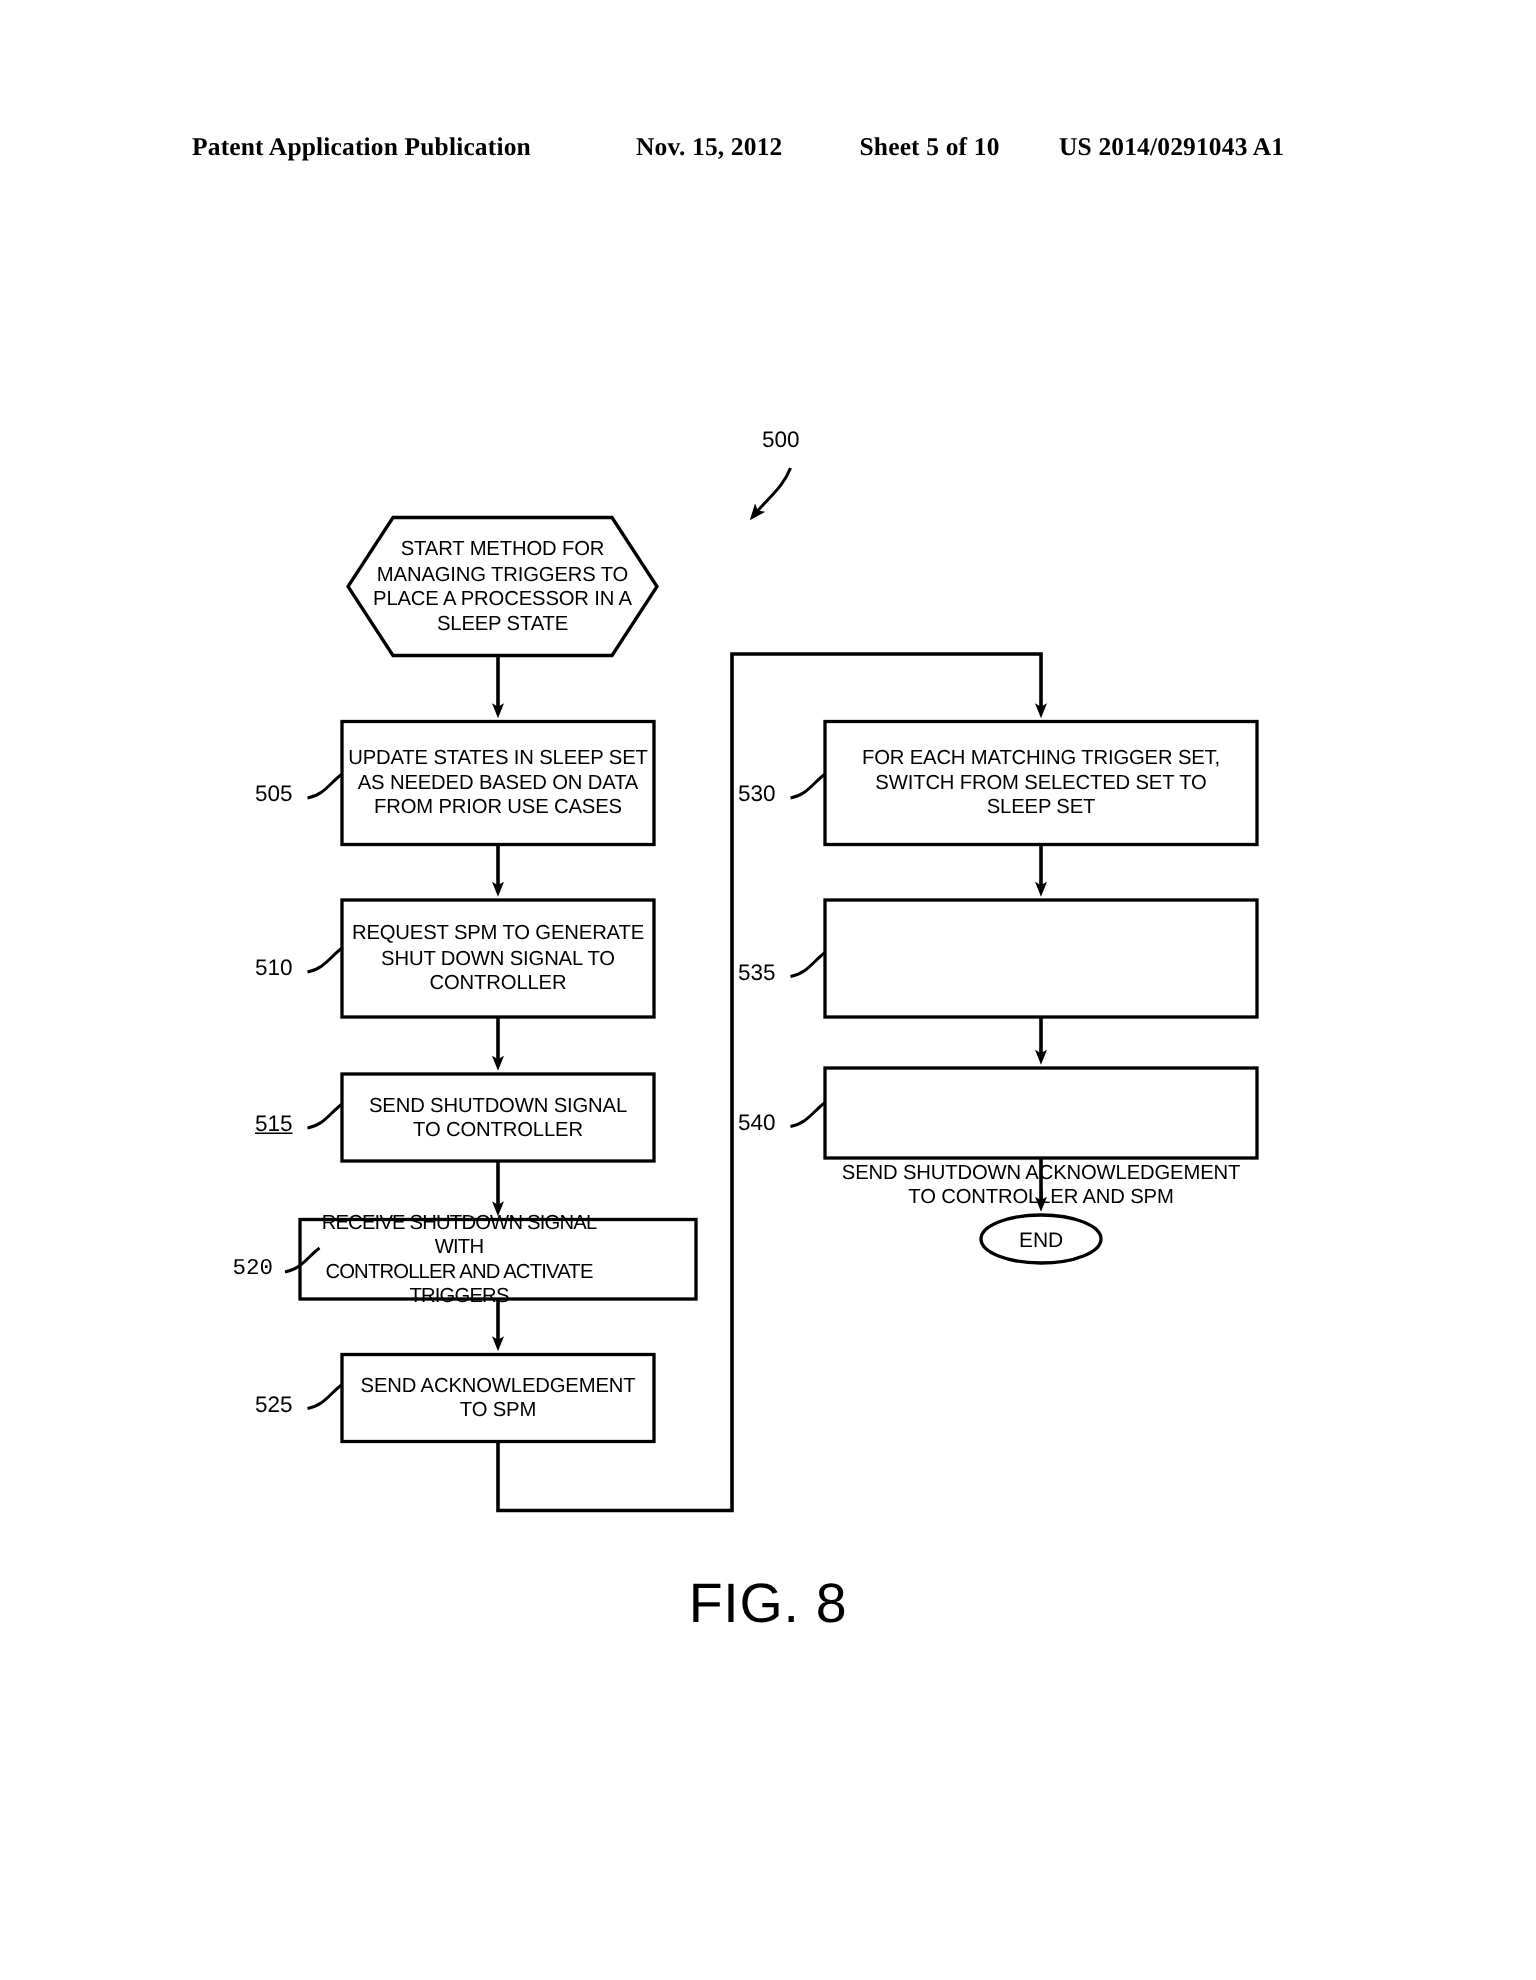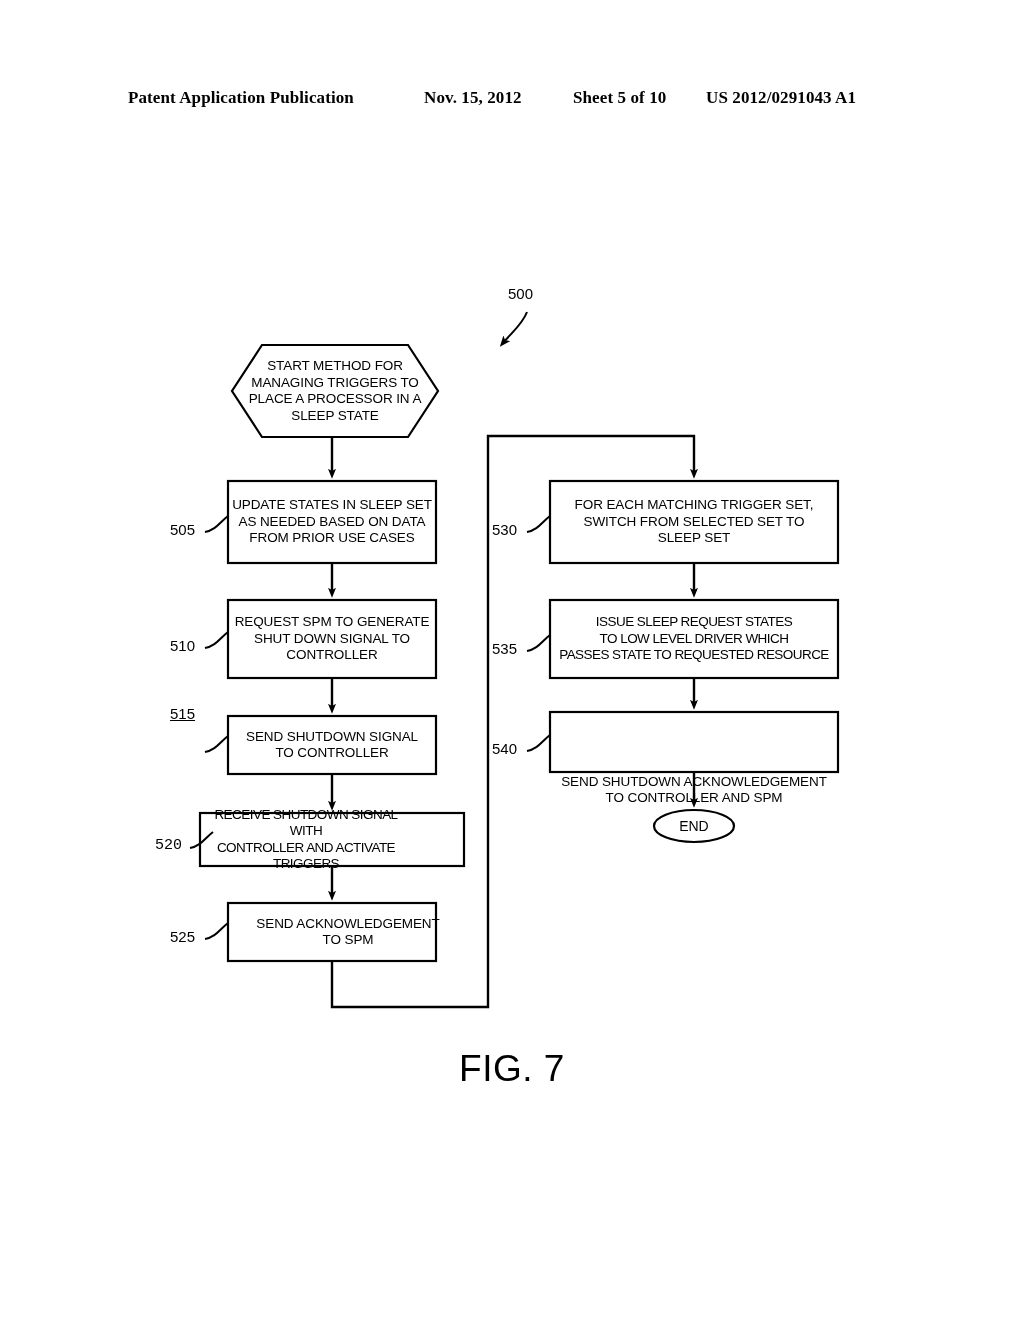--- a/index.html
+++ b/index.html
@@ -82,21 +82,21 @@
     color: #000;
   }
 </style>
 </head>
 <body>
 
 <div class="pub-header">
   <span class="h-title">Patent Application Publication</span>
   <span class="h-date">Nov. 15, 2012</span>
   <span class="h-sheet">Sheet 5 of 10</span>
-  <span class="h-num">US 2012/0291043 A1</span>
+  <span class="h-num">US 2014/0291043 A1</span>
 </div>
 
 <div id="figure">
 
   <svg width="1024" height="1320" viewBox="0 0 1024 1320">
     <defs>
       <marker id="arrowhead" markerWidth="10" markerHeight="10" refX="5.2" refY="4" orient="auto" markerUnits="userSpaceOnUse">
         <path d="M0,0 L10,4 L0,8 L2.3,4 Z" fill="#000"></path>
       </marker>
       <marker id="arrowhead-thin" markerWidth="11" markerHeight="11" refX="6" refY="4.4" orient="auto" markerUnits="userSpaceOnUse">
@@ -177,49 +177,46 @@
   <div class="node-text" style="left:229px; top:718px; width:206px; height:54px;">SEND SHUTDOWN SIGNAL
 TO CONTROLLER</div>
 
   <div class="node-text" style="left:229px; top:602px; width:206px; height:74px;">REQUEST SPM TO GENERATE
 SHUT DOWN SIGNAL TO
 CONTROLLER</div>
 
   <div class="node-text tight" style="left:201px; top:815px; width:210px; height:49px;">RECEIVE SHUTDOWN SIGNAL WITH
 CONTROLLER AND ACTIVATE TRIGGERS</div>
 
-  <div class="node-text" style="left:229px; top:905px; width:206px; height:54px;margin-left:16px;">SEND ACKNOWLEDGEMENT
+  <div class="node-text" style="left:229px; top:905px; width:206px; height:54px;">SEND ACKNOWLEDGEMENT
 TO SPM</div>
 
   <div class="node-text" style="left:551px; top:483px; width:286px; height:78px;border-radius:32px;">FOR EACH MATCHING TRIGGER SET,
 SWITCH FROM SELECTED SET TO
 SLEEP SET</div>
 
-  <div class="node-text tight" style="left:551px; top:602px; width:286px; height:74px;">ISSUE SLEEP REQUEST STATES
-TO LOW LEVEL DRIVER WHICH
-PASSES STATE TO REQUESTED RESOURCE</div>
 
   <div class="node-text" style="left:551px; top:714px; width:286px; height:56px;margin-top:48px;">SEND SHUTDOWN ACKNOWLEDGEMENT
 TO CONTROLLER AND SPM</div>
 
   <div class="node-text" style="left:654px; top:812px; width:80px; height:28px; font-size:14px;">END</div>
 
   <div class="ref-num" style="left:508px; top:285px;">500</div>
 
   <div class="ref-num" style="left:170px; top:521px;">505</div>
 
   <div class="ref-num" style="left:170px; top:637px;">510</div>
 
-  <div class="ref-num" style="left:170px; top:705px;text-decoration:underline;">515</div>
+  <div class="ref-num" style="left:170px; top:741px;text-decoration:underline;">515</div>
 
   <div class="ref-num" style="left:155px; top:837px;font-family:Liberation Mono, monospace;">520</div>
 
   <div class="ref-num" style="left:170px; top:928px;">525</div>
 
   <div class="ref-num" style="left:492px; top:521px;">530</div>
 
   <div class="ref-num" style="left:492px; top:640px;">535</div>
 
   <div class="ref-num" style="left:492px; top:740px;">540</div>
 
-  <div class="fig-caption">FIG. 7</div>
+  <div class="fig-caption">FIG. 8</div>
 
 </div>
 
 </body></html>

